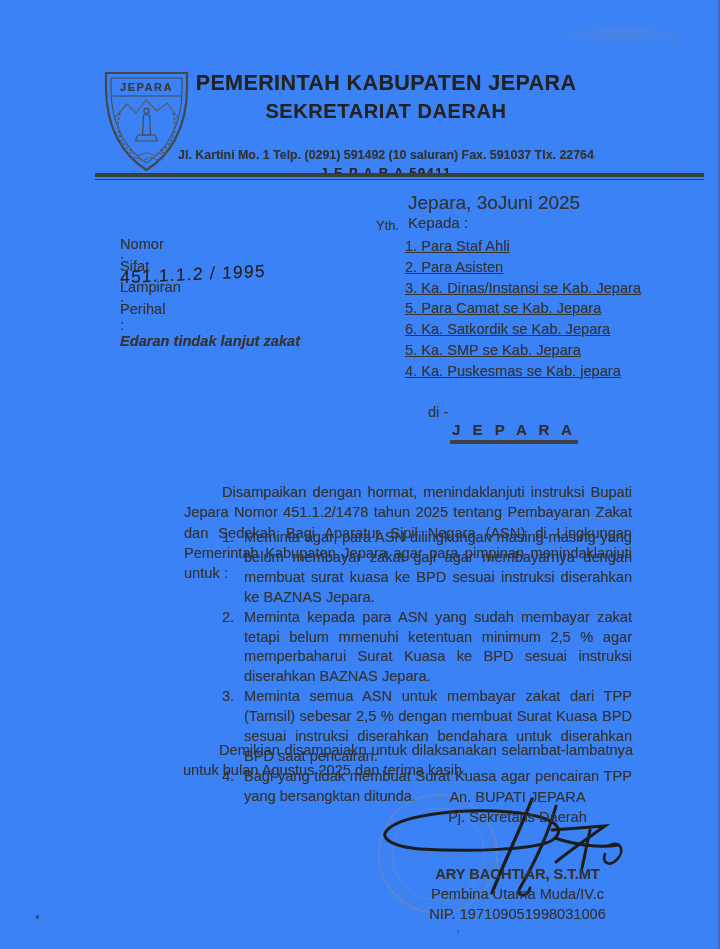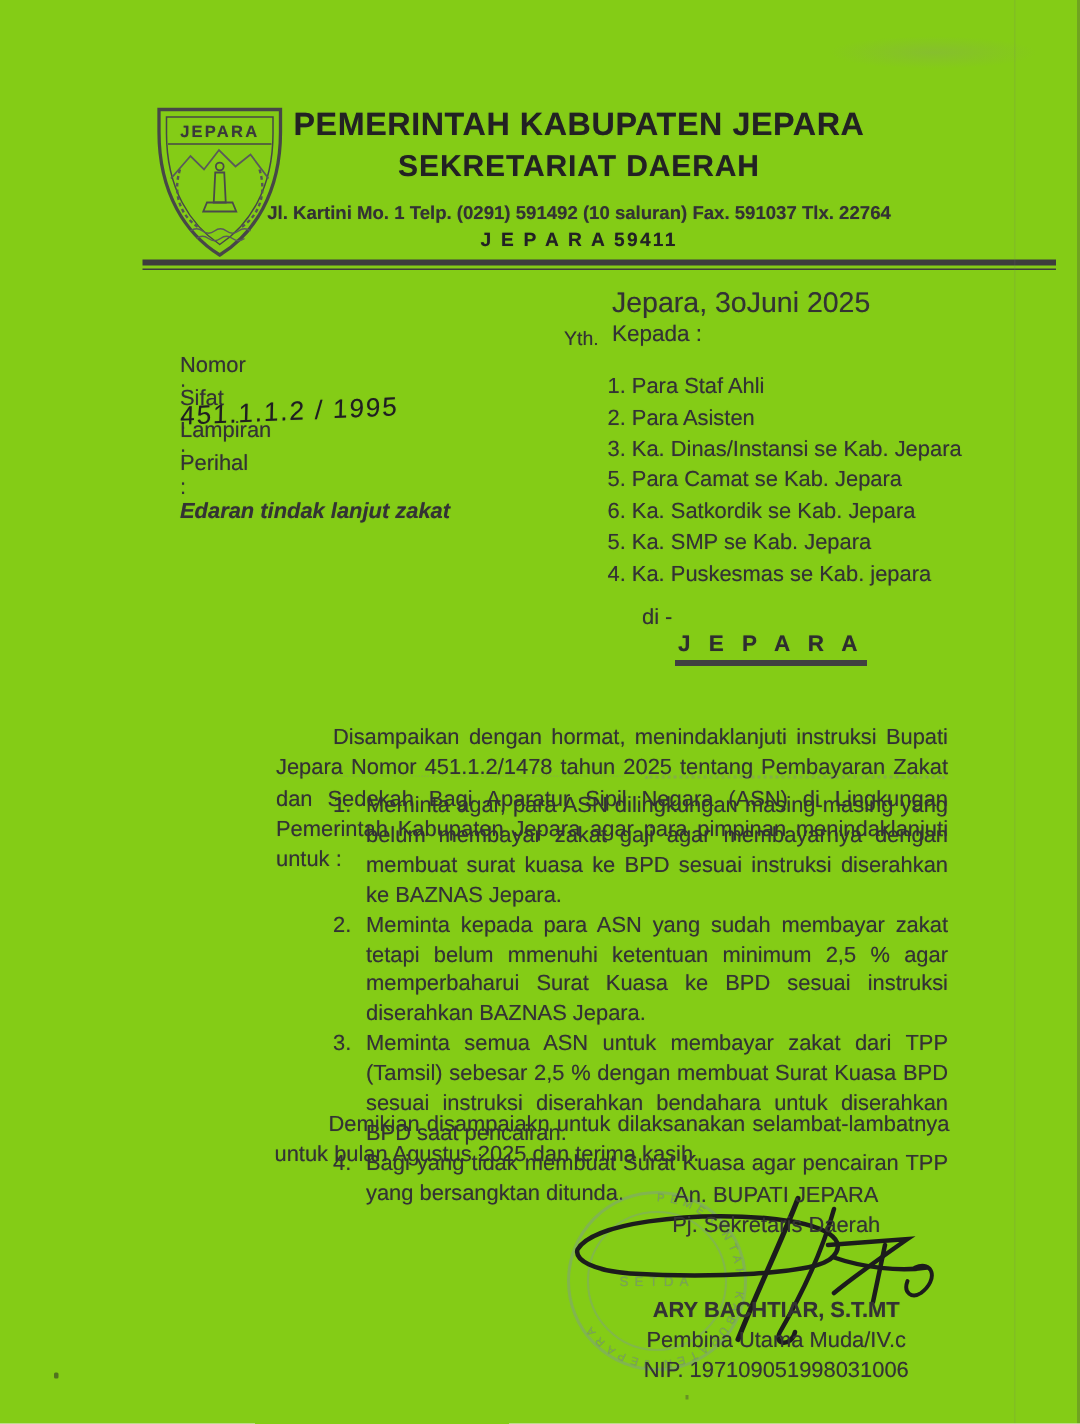--- a/index.html
+++ b/index.html
@@ -1,37 +1,37 @@
 <!DOCTYPE html>
 <html><head>
 <meta charset="utf-8">
 <style>
   html,body{margin:0;padding:0;background:#e9e9e7;}
   .paper{
     position:relative; width:720px; height:949px; margin:0 auto;
-    background:#84cc16; overflow:hidden;
+    background:#3b82f6; overflow:hidden;
     font-family:"Liberation Sans", sans-serif; color:#333;
   }
   .scan-soft{ text-shadow:0 0 .45px rgba(70,70,70,.65); }
 
   
   .logo{ position:absolute; left:99px; top:69px; width:95px; height:106px; }
   .header-text{ position:absolute; left:160px; top:70px; width:452px; text-align:center; color:#222; }
   .org1{ font-size:21.5px; font-weight:bold; letter-spacing:.4px; line-height:26px; }
   .org2{ font-size:20px; font-weight:bold; letter-spacing:.6px; line-height:25px; margin-top:3px; }
-  .addr{ font-size:12.4px; font-weight:bold; color:#333; margin-top:11px; line-height:15px; }
+  .addr{ font-size:12.4px; font-weight:bold; color:#333; margin-top:24px; line-height:15px; }
   .city{ font-size:12.8px; font-weight:bold; letter-spacing:1.5px; margin-top:2px; }
   .rule{ position:absolute; left:95px; top:173px; width:609px; border-top:4px solid #3d3d3d; }
   .rule:after{ content:""; display:block; margin-top:2px; border-top:1.5px solid #3d3d3d; }
 
   
   .date-line{ position:absolute; left:408px; top:192px; font-size:19px; }
   .kepada{ position:absolute; left:408px; top:214px; font-size:15px; }
   .yth{ position:absolute; left:376px; top:218px; font-size:13px; }
-  .recipients{ position:absolute; left:405px; top:248px; font-size:14.6px; line-height:20.8px; }
+  .recipients{ position:absolute; left:405px; top:236px; font-size:14.6px; line-height:20.8px;text-decoration:underline; }
   .di-line{ position:absolute; left:428px; top:404px; font-size:14.6px; }
   .jepara-line{ position:absolute; left:450px; top:421px; font-size:15px; font-weight:bold;
     letter-spacing:4px; color:#2e2e2e; border-bottom:4px solid #404040; padding:0 2px 2px 2px; }
 
   .fields{ position:absolute; left:120px; top:236px; font-size:14.6px; }
   .field-row{ display:flex; height:21.6px; align-items:flex-start;flex-direction:column; }
   .field-label{ width:66px; }
   .field-colon{ width:18px; }
   .handwritten{
     display:inline-block; font-size:17.5px; color:#1f1f1f; letter-spacing:1.2px;

